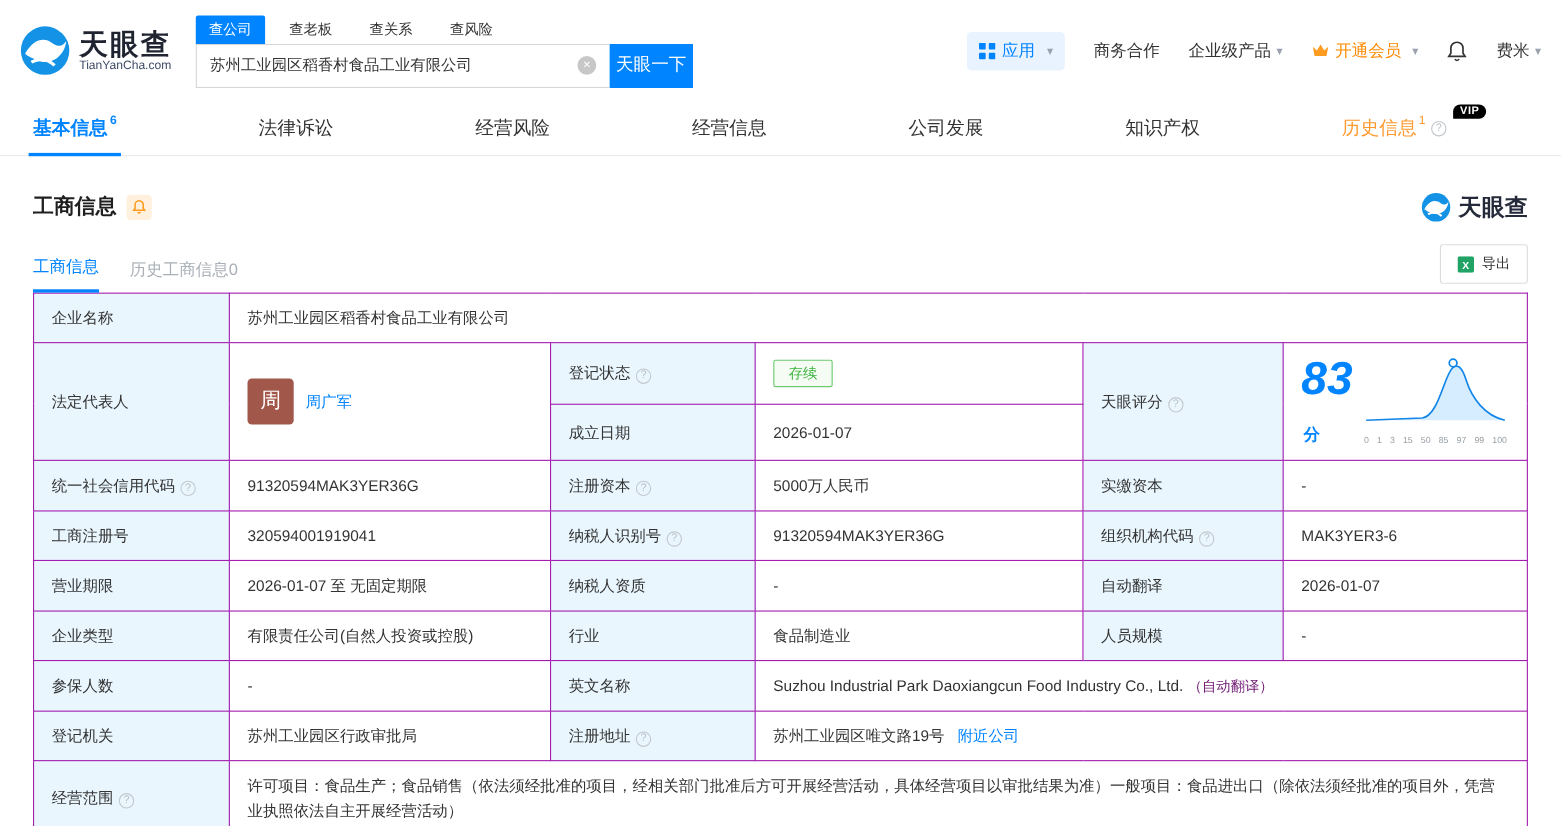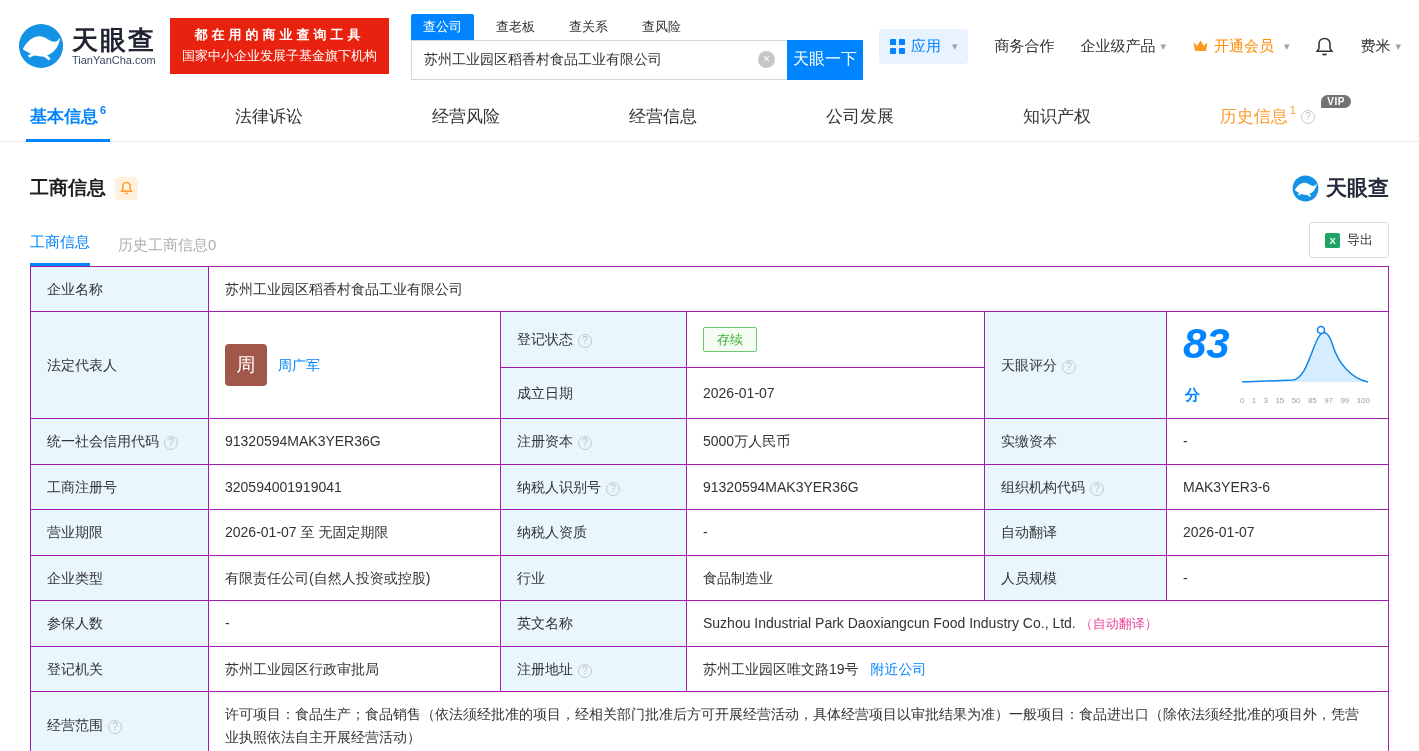--- a/index.html
+++ b/index.html
@@ -29,21 +29,21 @@
   .caret::after{content:"▾";font-size:11px;color:#9aa3ad;margin-left:5px}
   .menu-vip{color:#ff8a00;gap:5px}
 
   
   .nav{display:flex;align-items:center;justify-content:space-between;height:50px;padding:0 84px 0 30px;border-bottom:1px solid #ececec}
   .nav-tab{font-size:17px;color:#333;cursor:pointer;position:relative;height:50px;display:flex;align-items:center}
   .nav-tab sup{font-size:11px;margin-left:2px;position:relative;top:-7px}
   .nav-tab.active{color:#0084ff;font-weight:bold}
   .nav-tab.active::after{content:"";position:absolute;left:-4px;right:-4px;bottom:0;height:3px;background:#0084ff}
   .nav-tab.vip-tab{color:#ff9a2e;padding-right:20px}
-  .vip-badge{position:absolute;top:3px;right:-16px;background:#737373;color:#fff;font-size:10px;font-weight:bold;padding:1px 6px;border-radius:8px 8px 8px 1px;letter-spacing:.5px}
+  .vip-badge{position:absolute;top:3px;right:-16px;background:#000000;color:#fff;font-size:10px;font-weight:bold;padding:1px 6px;border-radius:8px 8px 8px 1px;letter-spacing:.5px}
   .help{display:inline-block;width:14px;height:14px;border:1px solid #c3c8ce;border-radius:50%;color:#b9bfc6;font-size:10px;line-height:12px;text-align:center;margin-left:5px;font-weight:normal}
   .help::before{content:"?"}
 
   
   .content{padding:0 30px}
   .sec-head{margin-top:32px;display:flex;justify-content:space-between;align-items:center}
   .sec-title{display:flex;align-items:center;gap:9px;font-size:19px;font-weight:bold;color:#1f1f1f}
   .bell-badge{width:23px;height:23px;border-radius:4px;background:#fff1dd;display:flex;align-items:center;justify-content:center}
   .brand{display:flex;align-items:center;gap:7px;font-size:21px;font-weight:bold;color:#242a3a}
   .subtabs{margin-top:20px;display:flex;align-items:flex-end}
@@ -53,21 +53,21 @@
   .export-btn{margin-left:auto;display:flex;align-items:center;gap:7px;border:1px solid #dcdcdc;border-radius:3px;padding:8px 15px;font-size:13px;color:#333;background:#fff;cursor:pointer;margin-bottom:8px}
 
   
   table.info{width:100%;border-collapse:collapse;table-layout:fixed;margin-top:0}
   .info td{border:1px solid #a21caf;padding:11px 16px;font-size:14px;vertical-align:middle;line-height:1.6;word-break:break-all}
   .info td.lab{background:#e9f6fe;color:#333}
   .badge-green{display:inline-block;padding:2px 13px;border:1px solid #6cc96c;color:#3db33d;background:#f4fcf4;font-size:13px;border-radius:2px;line-height:1.5}
   .rep{display:flex;align-items:center;gap:11px}
   .avatar{width:42px;height:42px;border-radius:4px;background:#a2574b;color:#fff;font-size:19px;display:flex;align-items:center;justify-content:center;flex:0 0 42px}
   .link{color:#0084ff;cursor:pointer;text-decoration:none}
-  .gray-note{color:#ec4899;font-size:13px;margin-left:4px}
+  .gray-note{color:#701a75;font-size:13px;margin-left:4px}
   .nearby{margin-left:12px}
   .score-wrap{display:flex;align-items:flex-end;justify-content:space-between}
   .score-num{color:#0084ff;font-size:42px;font-weight:bold;font-style:italic;line-height:1}
   .score-unit{font-size:15px;font-style:normal;margin-left:2px}
   .score-chart{width:134px}
   .axis{display:flex;justify-content:space-between;font-size:8px;color:#9aa0a6;padding:0 2px;margin-top:1px}
 </style>
 </head>
 <body>
 
@@ -77,24 +77,20 @@
       <circle cx="24" cy="24" r="23" fill="#1493e6"></circle>
       <path d="M5 27 C13 13 23 11 31 17 C37 21 41 20 44 15 C43 28 31 38 19 34 C12 31.5 8 29.5 5 27 Z" fill="#fff"></path>
       <path d="M11 35 C20 30 27 32 33 38" stroke="#fff" stroke-width="3" fill="none"></path>
     </svg>
     <div class="logo-text">
       <div class="t">天眼查</div>
       <div class="s">TianYanCha.com</div>
     </div>
   </div>
 
-  <div class="slogan">
-    <div class="l1">都在用的商业查询工具</div>
-    <div class="l2">国家中小企业发展子基金旗下机构</div>
-  </div>
 
   <div class="search">
     <div class="search-tabs">
       <div class="search-tab active">查公司</div>
       <div class="search-tab">查老板</div>
       <div class="search-tab">查关系</div>
       <div class="search-tab">查风险</div>
     </div>
     <div class="search-bar">
       <div class="search-input-wrap">

